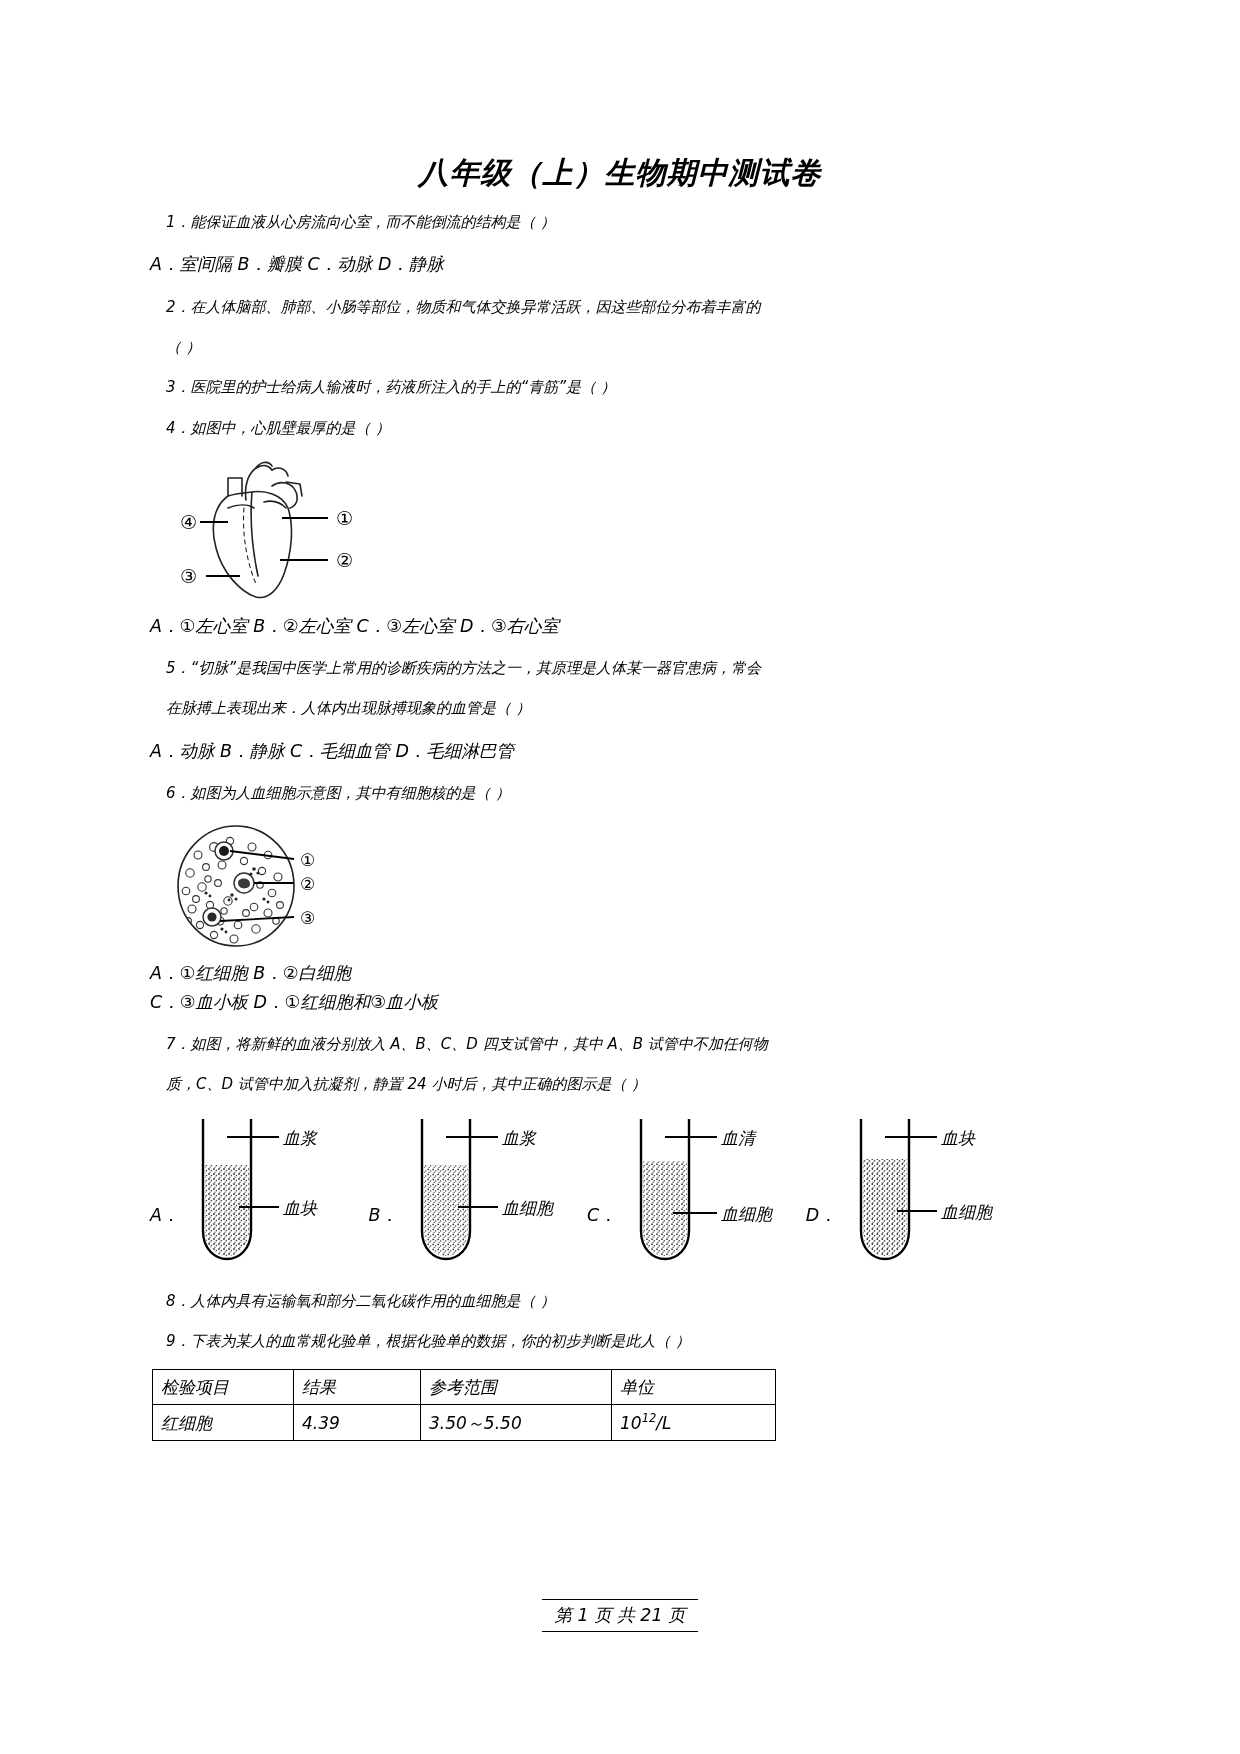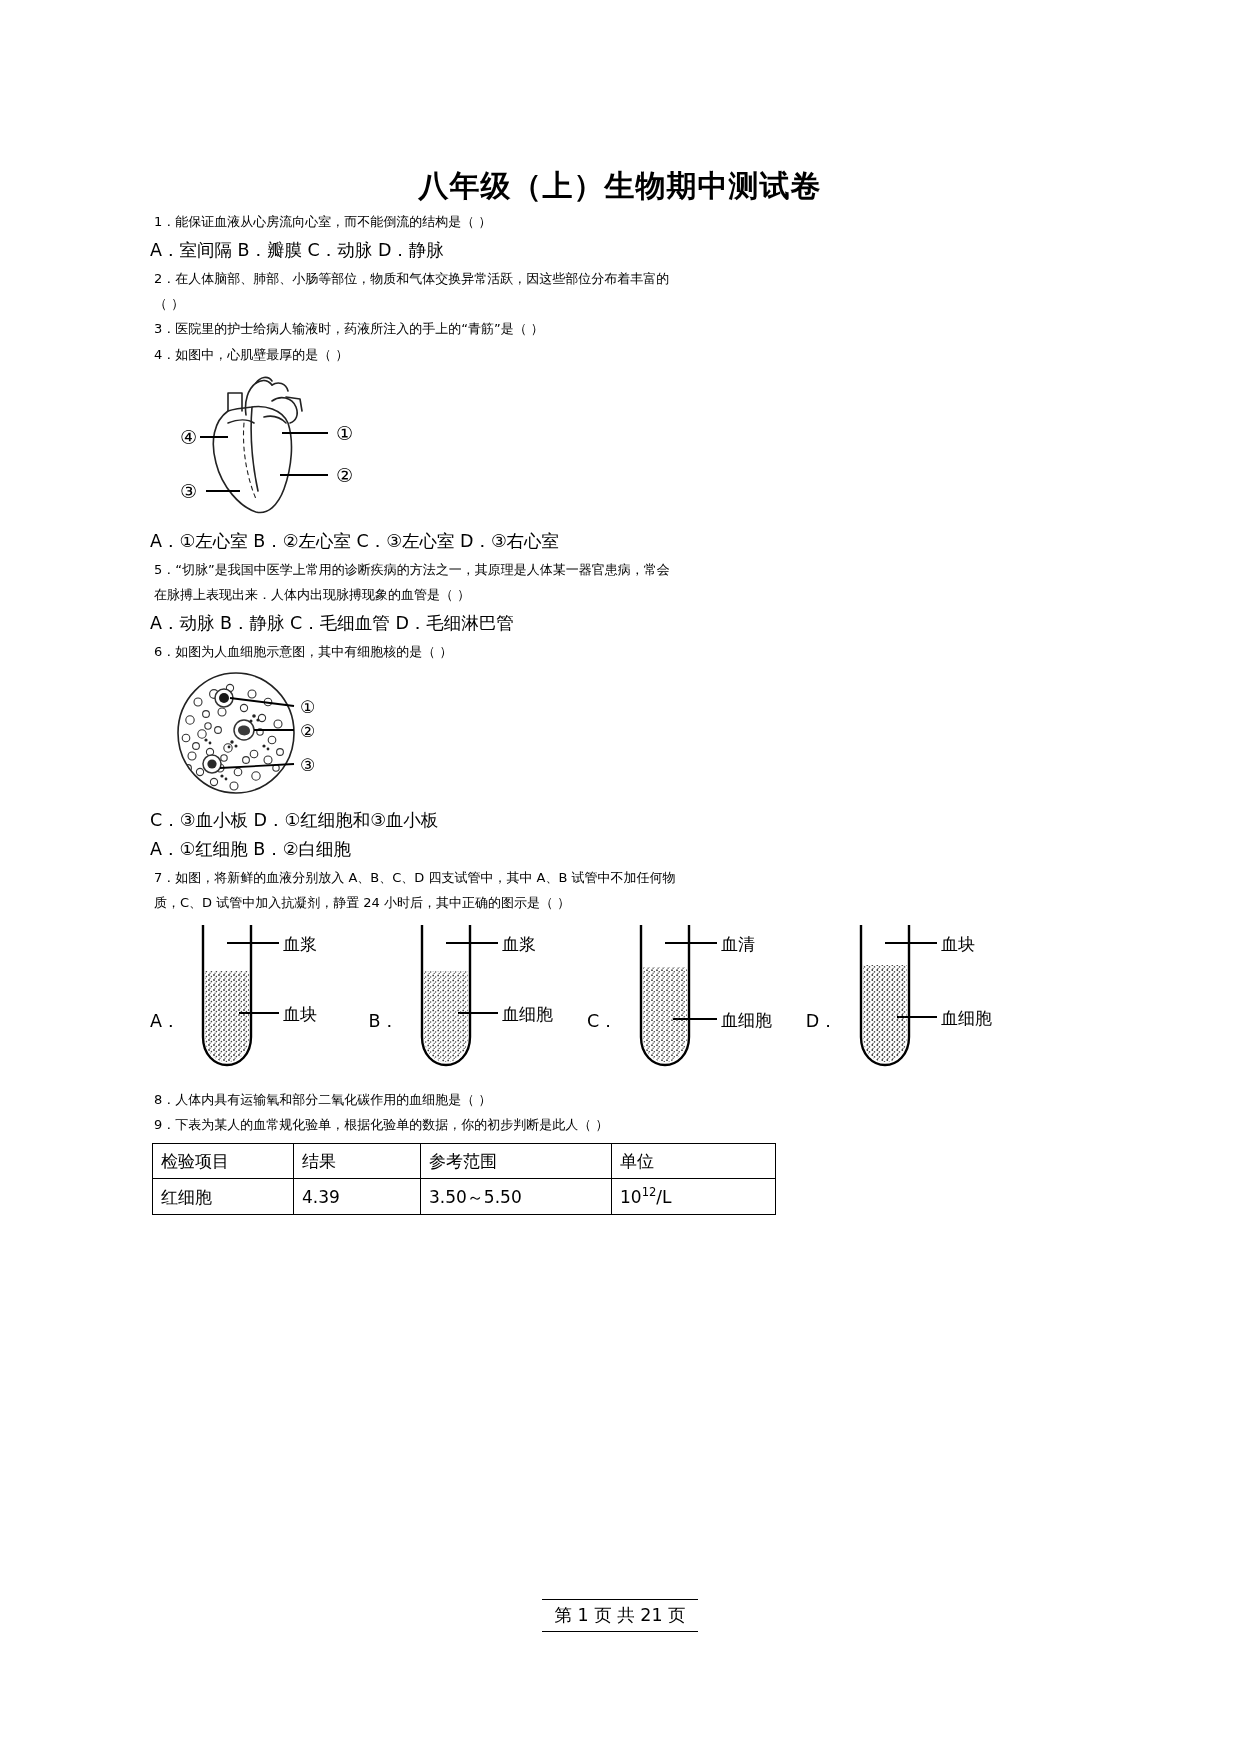--- a/index.html
+++ b/index.html
@@ -12,21 +12,22 @@
     color: #000000;
   }
   .page {
     position: relative;
     width: 1240px;
     height: 1754px;
     margin: 0 auto;
     background: #ffffff;
     overflow: hidden;
     box-sizing: border-box;
-    padding: 18px 150px;
+    padding: 5px 150px;
+    font-style: italic;
   }
 
   
   .doc-title {
     text-align: center;
     font-size: 30px;
     font-weight: bold;
     letter-spacing: 1px;
     margin: 0;
     padding-top: 148px;
@@ -41,23 +42,23 @@
     margin-top: 52px;
     margin-bottom: 2px;
     font-family: "DejaVu Sans", "Liberation Sans", sans-serif;
   }
   .section-head .pts {
     font-size: 17px;
   }
 
   
   .qline {
-    font-size: 13px;
+    font-size: 15px;
     line-height: 1.62;
-    margin: 4px;
+    margin: 16px;
     text-align: justify;
     font-family: "DejaVu Sans", "Liberation Sans", sans-serif;
   }
   .oline {
     font-size: 17.5px;
     line-height: 1.62;
     margin: 0;
     font-family: "DejaVu Sans", "Liberation Sans", sans-serif;
   }
 
@@ -271,22 +272,22 @@
         <line x1="62" y1="30" x2="126" y2="38"></line>
         <line x1="86" y1="62" x2="126" y2="62"></line>
         <line x1="52" y1="100" x2="126" y2="96"></line>
       </g>
       <text x="132" y="45" font-size="17" font-family="DejaVu Sans, sans-serif">①</text>
       <text x="132" y="69" font-size="17" font-family="DejaVu Sans, sans-serif">②</text>
       <text x="132" y="103" font-size="17" font-family="DejaVu Sans, sans-serif">③</text>
     </svg>
   </div>
 
+  <div class="oline">A．①红细胞 B．②白细胞</div>
   <div class="oline">C．③血小板 D．①红细胞和③血小板</div>
-  <div class="oline">A．①红细胞 B．②白细胞</div>
 
   <div class="qline">7．如图，将新鲜的血液分别放入 A、B、C、D 四支试管中，其中 A、B 试管中不加任何物</div>
   <div class="qline">质，C、D 试管中加入抗凝剂，静置 24 小时后，其中正确的图示是（        ）</div>
 
   <div class="tube-row">
 
     <div class="tube-unit">
       <span class="tube-letter">A．</span>
       <svg width="165" height="160" viewBox="0 0 165 160">
         <defs>

